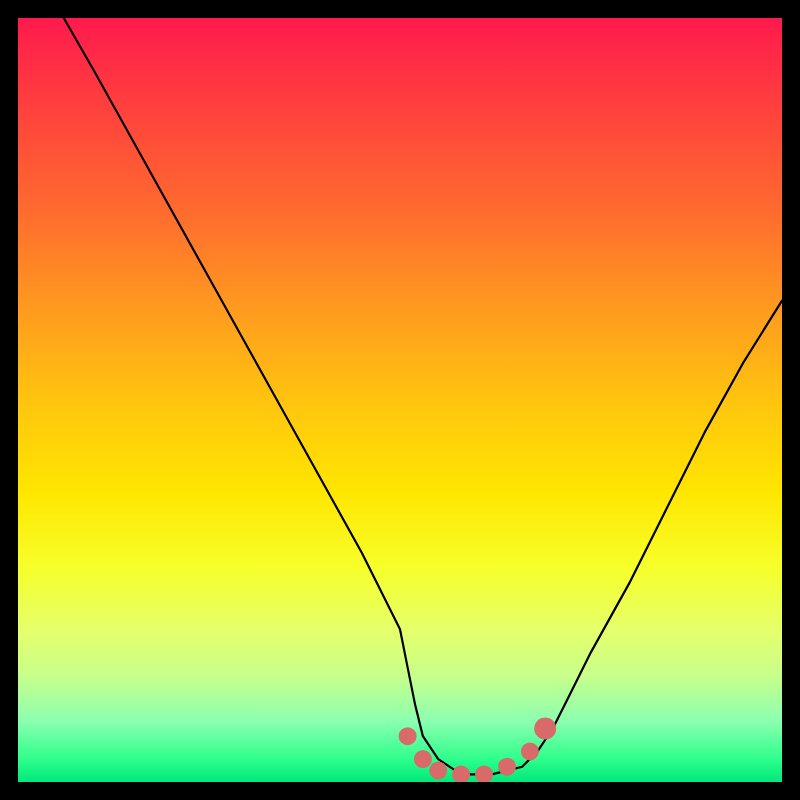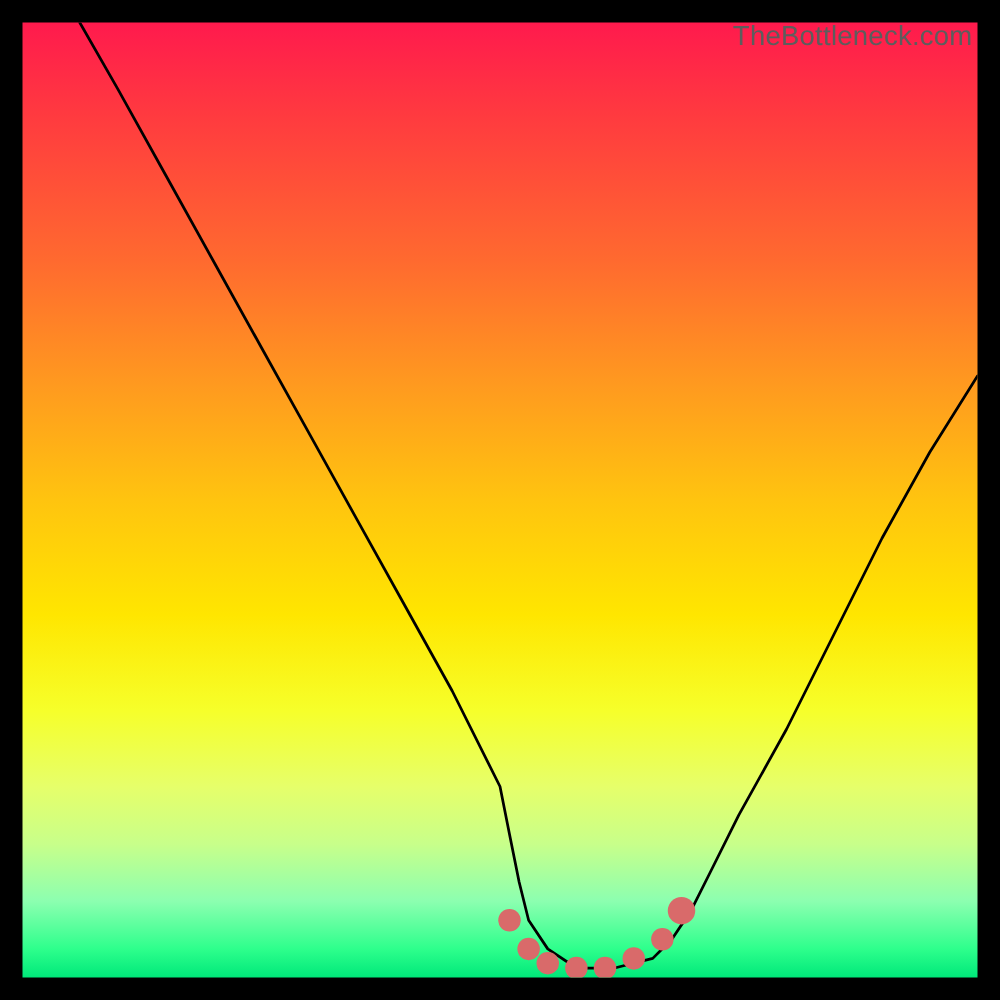--- a/index.html
+++ b/index.html
@@ -55,21 +55,20 @@
     letter-spacing: 0.2px;
     user-select: none;
   }
 </style>
 </head>
 <body>
 
 <div class="frame">
   <div class="plot">
 
-    <div class="watermark">TheBottleneck.com</div>
 
     <svg viewBox="0 0 764 764" preserveAspectRatio="none">
       <path id="curve-path" fill="none" stroke="#000" stroke-width="2.2" stroke-linecap="round" stroke-linejoin="round" d="M45.8 0.0 L76.4 53.5 L114.6 122.2 L152.8 191.0 L191.0 259.8 L229.2 328.5 L267.4 397.3 L305.6 466.0 L343.8 534.8 L382.0 611.2 L389.6 649.4 L397.3 687.6 L404.9 718.2 L420.2 741.1 L443.1 756.4 L473.7 756.4 L504.2 748.7 L519.5 733.4 L534.8 710.5 L550.1 680.0 L573.0 634.1 L611.2 565.4 L649.4 489.0 L687.6 412.6 L725.8 343.8 L764.0 282.7"></path>
       <g id="marker-layer">
           <circle cx="389.6" cy="718.2" r="9" fill="#d96a6a"></circle>
           <circle cx="404.9" cy="741.1" r="9" fill="#d96a6a"></circle>
           <circle cx="420.2" cy="752.5" r="9" fill="#d96a6a"></circle>
           <circle cx="443.1" cy="756.4" r="9" fill="#d96a6a"></circle>
           <circle cx="466.0" cy="756.4" r="9" fill="#d96a6a"></circle>
           <circle cx="489.0" cy="748.7" r="9" fill="#d96a6a"></circle>

